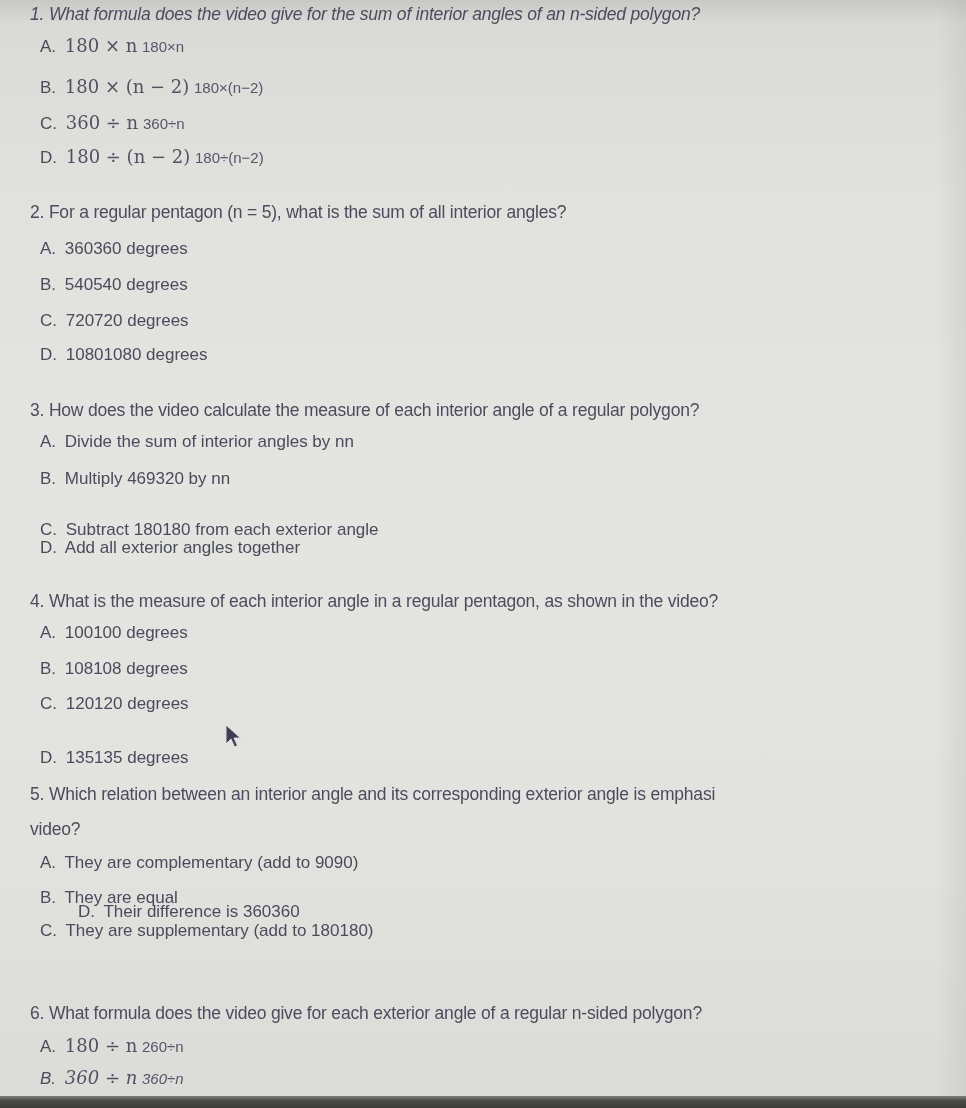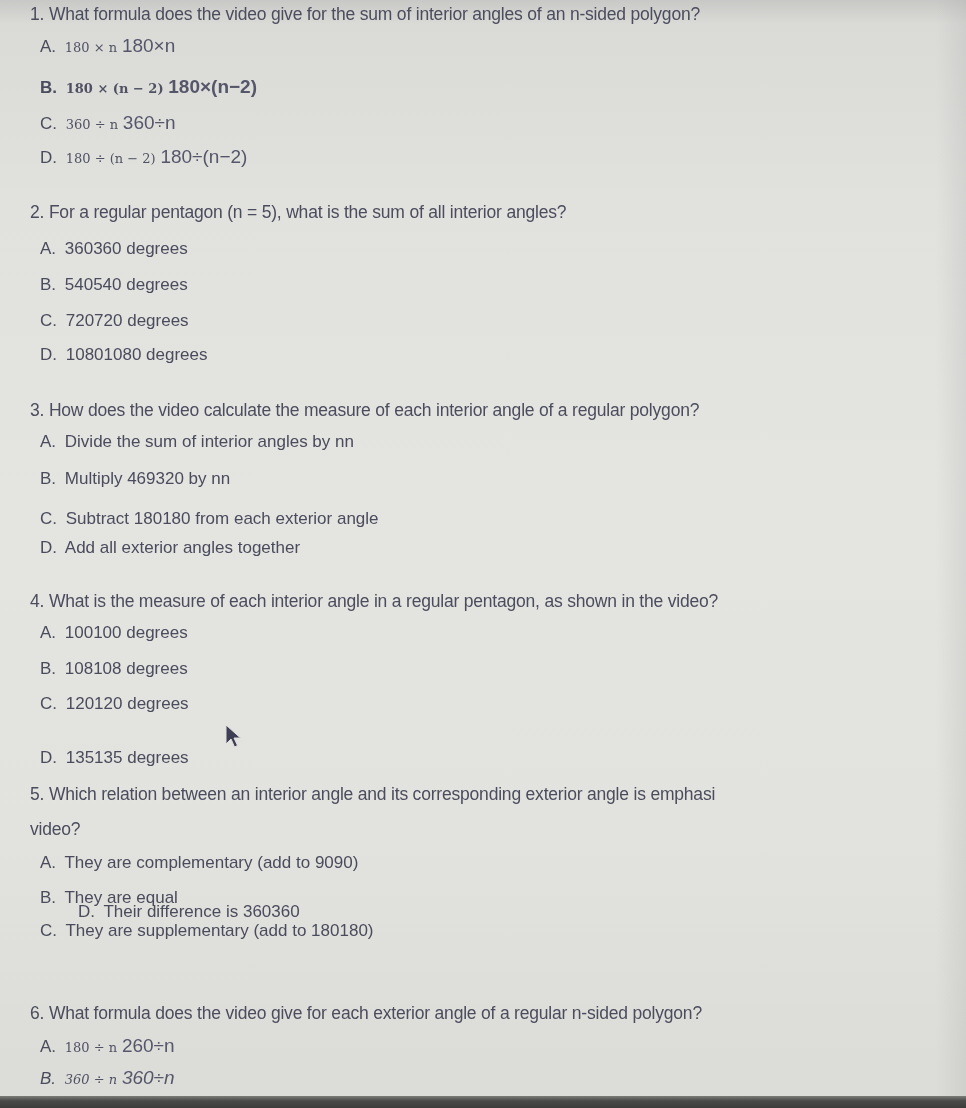--- a/index.html
+++ b/index.html
@@ -42,26 +42,26 @@
       font-size: 17px;
       white-space: nowrap;
       color: #4a4b5c;
       filter: blur(0.35px);
     }
     .opt .letter {
       margin-right: 4px;
     }
     .math {
       font-family: "DejaVu Serif", "Liberation Serif", serif;
-      font-size: 13px;
+      font-size: 18px;
       color: #505263;
     }
     .math-small {
       font-family: "Liberation Sans", sans-serif;
-      font-size: 19px;
+      font-size: 15px;
       color: #55566a;
     }
     .cursor {
       position: absolute;
       left: 223px;
       top: 723px;
       width: 20px;
       height: 26px;
     }
     .bottom-bar {
@@ -88,30 +88,30 @@
     }
   </style>
 </head>
 <body>
 
 <div class="page">
   <div class="top-shadow"></div>
   <div class="right-shadow"></div>
 
   <div class="question">
-    <div class="q-text" style="top:4px;">
+    <div class="q-text" style="top:4px;font-style:italic;">
       <span>1.</span>
       <span>What formula does the video give for the sum of interior angles of an n-sided polygon?</span>
     </div>
     <div class="opt" style="top:35px;">
       <span class="letter">A.</span>
       <span class="math">180 × n</span>
       <span class="math-small">180×n</span>
     </div>
-    <div class="opt" style="top:76px;font-weight:bold;">
+    <div class="opt" style="top:76px;">
       <span class="letter">B.</span>
       <span class="math">180 × (n − 2)</span>
       <span class="math-small">180×(n−2)</span>
     </div>
     <div class="opt" style="top:112px;">
       <span class="letter">C.</span>
       <span class="math">360 ÷ n</span>
       <span class="math-small">360÷n</span>
     </div>
     <div class="opt" style="top:146px;">
@@ -150,21 +150,21 @@
       <span>How does the video calculate the measure of each interior angle of a regular polygon?</span>
     </div>
     <div class="opt" style="top:432px;">
       <span class="letter">A.</span>
       <span>Divide the sum of interior angles by nn</span>
     </div>
     <div class="opt" style="top:469px;">
       <span class="letter">B.</span>
       <span>Multiply 469320 by nn</span>
     </div>
-    <div class="opt" style="top:509px;">
+    <div class="opt" style="top:520px;">
       <span class="letter">C.</span>
       <span>Subtract 180180 from each exterior angle</span>
     </div>
     <div class="opt" style="top:538px;">
       <span class="letter">D.</span>
       <span>Add all exterior angles together</span>
     </div>
   </div>
 
   <div class="question">

